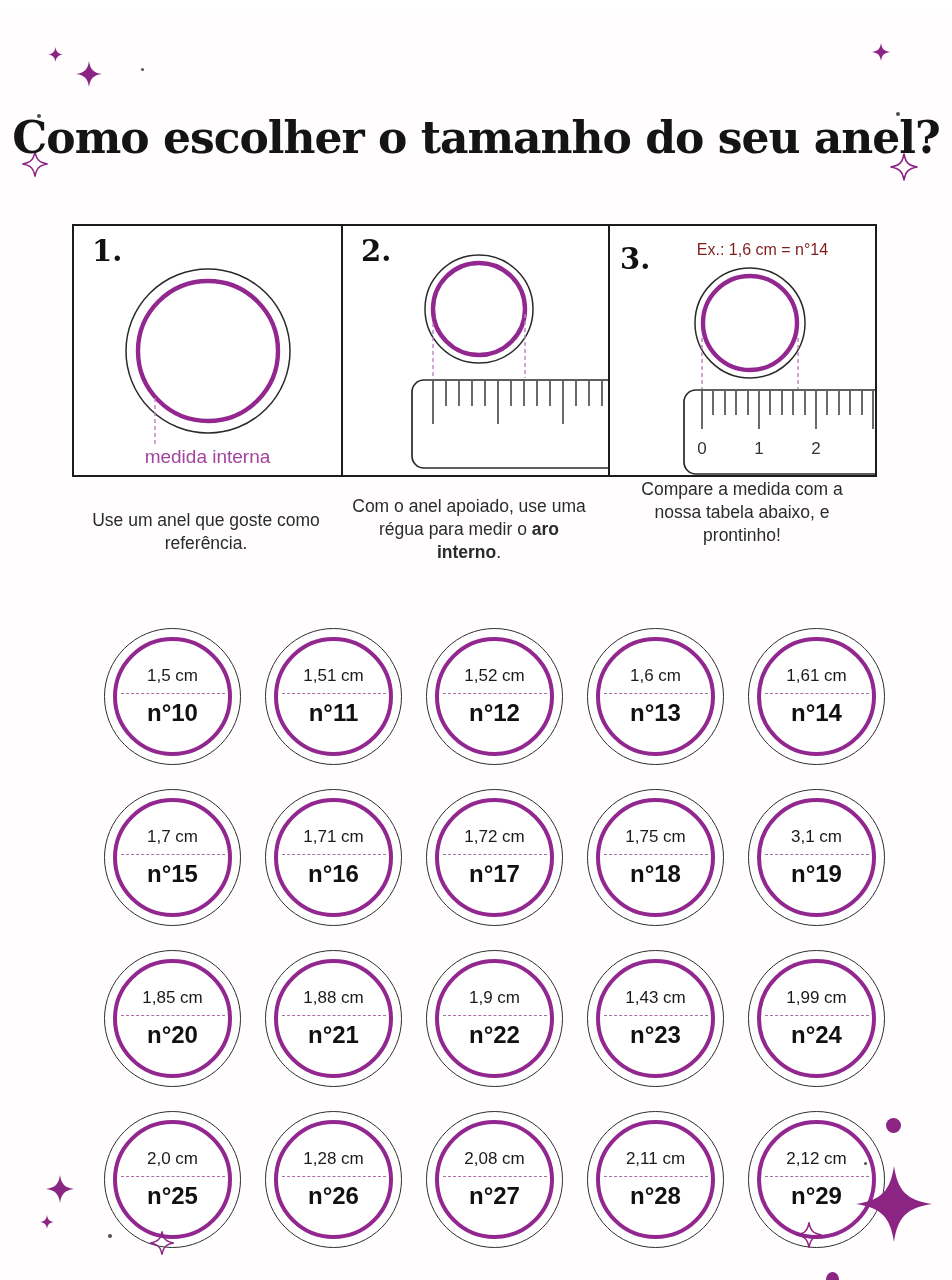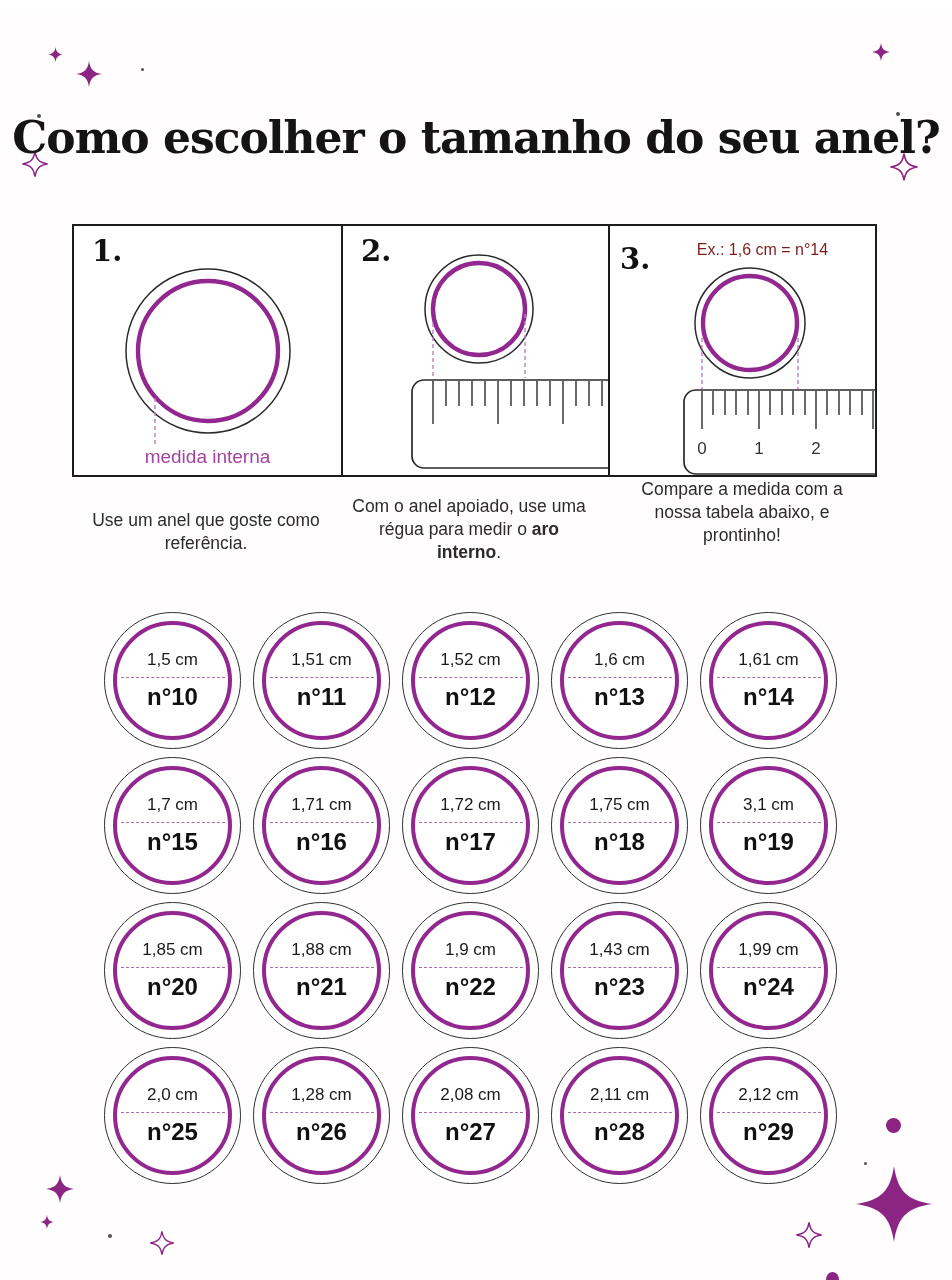--- a/index.html
+++ b/index.html
@@ -58,23 +58,23 @@
     position:absolute; width:250px; text-align:center;
     font-size:17.5px; line-height:1.32; color:#2b2b2b;
   }
   .caption-1{ left:81px;  top:497px;text-align:center; }
   .caption-2{ left:349px; top:483px; width:240px; }
   .caption-3{ left:617px; top:466px; }
   .caption b{ font-weight:bold; }
 
   
   .ring-grid{
-    position:absolute; left:104px; top:600px;
+    position:absolute; left:104px; top:616px;
     display:grid; grid-template-columns:repeat(5,137px);
-    column-gap:12px; row-gap:8px;
+    column-gap:12px; row-gap:8px;gap:24px;
   }
   .ring-outer{
     width:137px; height:137px; border-radius:50%;
     border:1.5px solid #2f2f2f; background:#fff;
     display:flex; align-items:center; justify-content:center;
   }
   .ring-inner{
     width:119px; height:119px; border-radius:50%;
     border:4.5px solid var(--accent);
     display:flex; flex-direction:column; align-items:center; justify-content:center;

